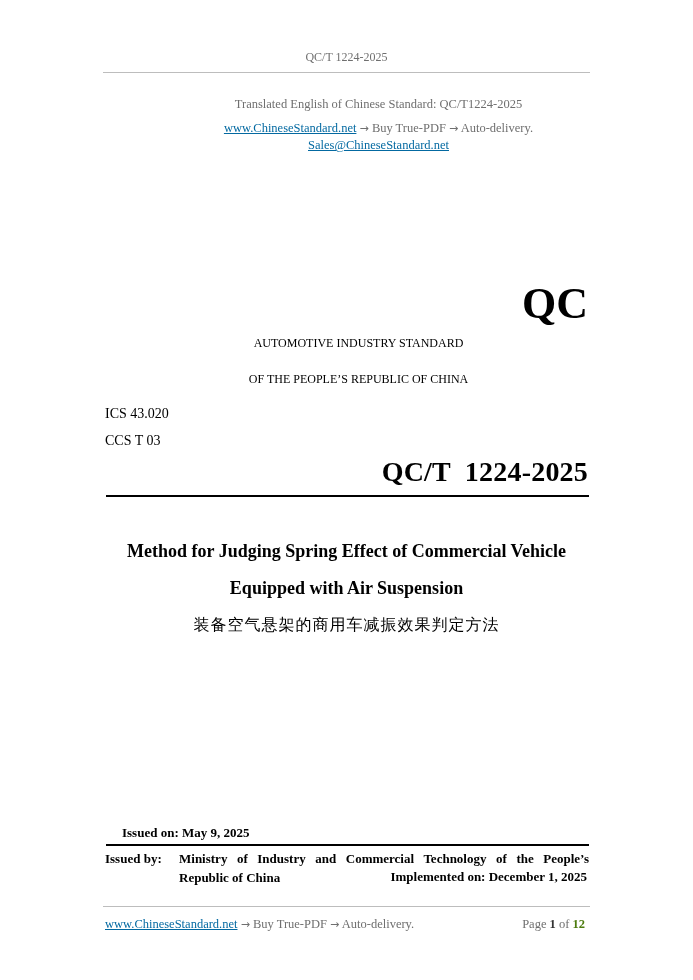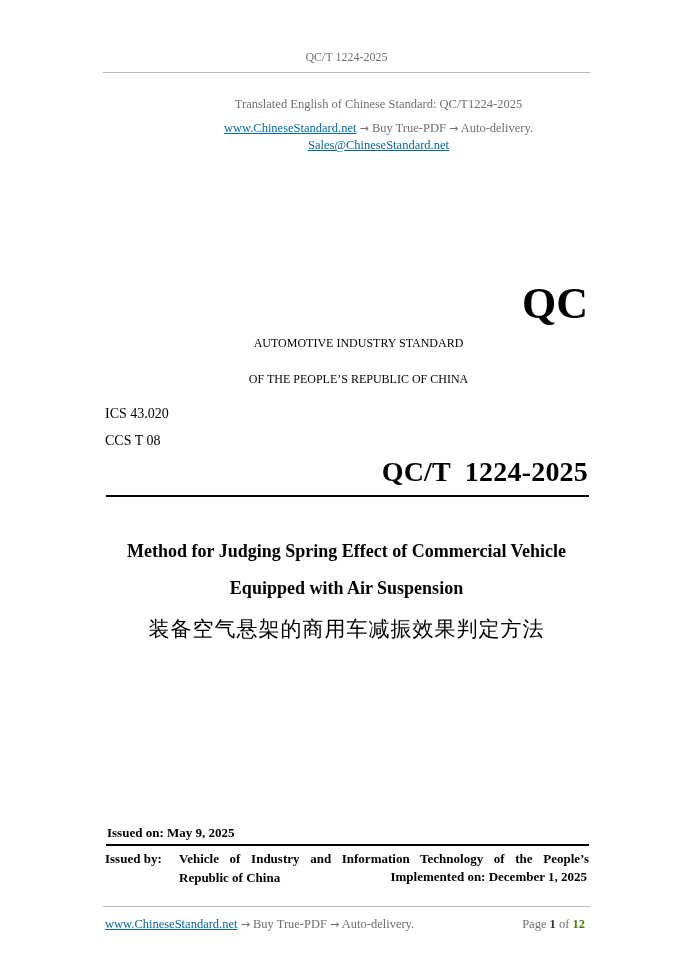--- a/index.html
+++ b/index.html
@@ -11,21 +11,21 @@
   .hdr-top { top: 50px; font-size: 12px; }
   .hr-thin { position: absolute; left: 103px; width: 487px; height: 1px; background: #bdbdbd; }
   .t-line { font-size: 12.5px; padding-left: 32px; }
   a.link { color: #0369a1; text-decoration: underline; text-align: right; }
   .qc-big { top: 278px; right: 105px; font-size: 44px; font-weight: bold; }
   .aut { font-size: 12px; padding-left: 12px; }
   .small-left { left: 105px; font-size: 14px; }
   .std-no { top: 456px; right: 105px; font-size: 28px; font-weight: bold; letter-spacing: 0.2px; }
   .hr-thick { position: absolute; left: 106px; width: 483px; height: 1.5px; background: #000; }
   .title { font-size: 18px; font-weight: bold; }
-  .cn-title { top: 615px; font-size: 21px; font-family: "DejaVu Sans", sans-serif; letter-spacing: 1px; }
+  .cn-title { top: 615px; font-size: 16px; font-family: "DejaVu Sans", sans-serif; letter-spacing: 1px; }
   .issued { top: 825px; font-size: 13px; font-weight: bold; }
   .issued-by { top: 851px; left: 105px; width: 484px; font-size: 13px; font-weight: bold; }
   .issued-by .label { position: absolute; left: 0; top: 0; }
   .issued-by .body { position: absolute; left: 74px; width: 410px; text-align: justify; text-align-last: justify; top: 0; }
   .issued-by .body2 { position: absolute; left: 74px; top: 19px; }
   .footer { top: 917px; font-size: 12.5px; }
   .arrow { font-family: "DejaVu Sans", sans-serif; font-size: 11px; }
 </style>
 </head>
 <body>
@@ -44,36 +44,36 @@
 <div class="abs center t-line gray" style="top:138px;">
   <a class="link" href="#">Sales@ChineseStandard.net</a>
 </div>
 
 <div class="abs qc-big">QC</div>
 
 <div class="abs center aut" style="top:336px;">AUTOMOTIVE INDUSTRY STANDARD</div>
 <div class="abs center aut" style="top:372px;">OF THE PEOPLE’S REPUBLIC OF CHINA</div>
 
 <div class="abs small-left" style="top:406px;">ICS 43.020</div>
-<div class="abs small-left" style="top:433px;">CCS T 08</div>
+<div class="abs small-left" style="top:433px;">CCS T 03</div>
 
 <div class="abs std-no" style="white-space:pre;">QC/T  1224-2025</div>
 <div class="hr-thick" style="top:495px;"></div>
 
 <div class="abs center title" style="top:541px;text-align:center;">Method for Judging Spring Effect of Commercial Vehicle</div>
 <div class="abs center title" style="top:578px;">Equipped with Air Suspension</div>
 <div class="abs center cn-title">装备空气悬架的商用车减振效果判定方法</div>
 
-<div class="abs issued" style="left:107px;">Issued on: May 9, 2025</div>
+<div class="abs issued" style="left:122px;">Issued on: May 9, 2025</div>
 <div class="abs issued" style="right:106px;margin-top:44px;">Implemented on: December 1, 2025</div>
 <div class="hr-thick" style="top:844px; height:2px;"></div>
 
 <div class="abs issued-by">
   <span class="label">Issued by:</span>
-  <span class="body">Vehicle of Industry and Information Technology of the People’s</span>
+  <span class="body">Ministry of Industry and Commercial Technology of the People’s</span>
   <span class="body2">Republic of China</span>
 </div>
 
 <div class="hr-thin" style="top:906px;"></div>
 <div class="abs footer gray" style="left:105px;">
   <a class="link" href="#">www.ChineseStandard.net</a>
   <span class="arrow">→</span>
   <span>Buy True-PDF</span>
   <span class="arrow">→</span>
   <span>Auto-delivery.</span>

